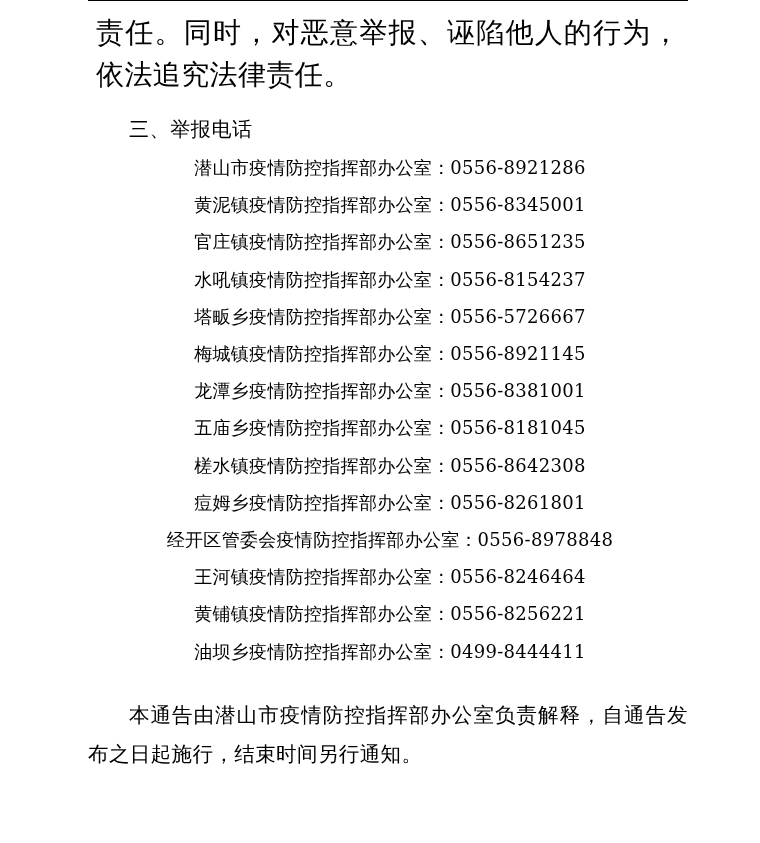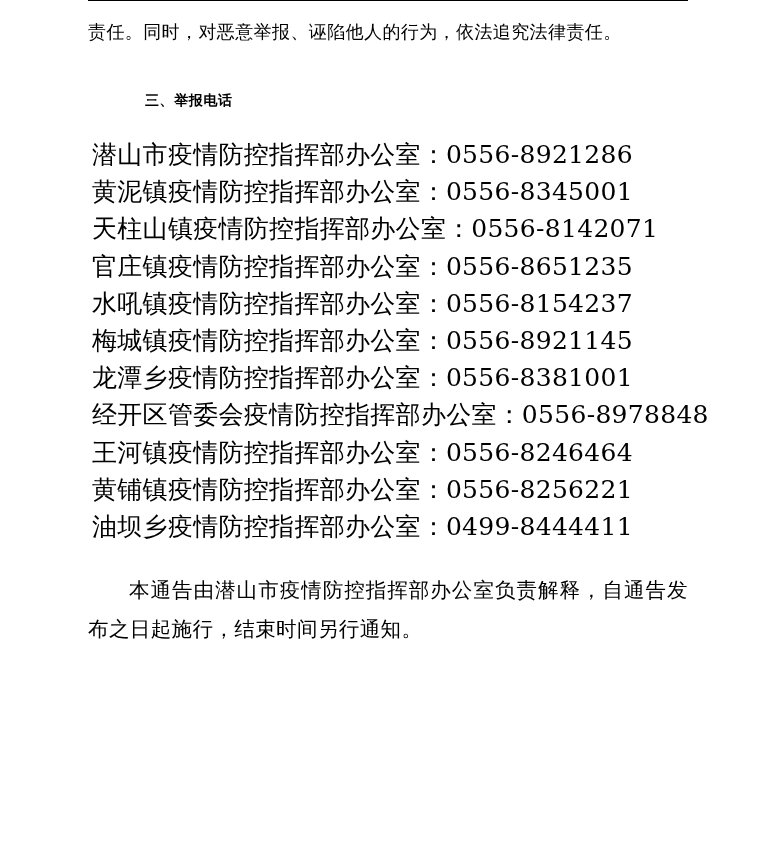--- a/index.html
+++ b/index.html
@@ -24,46 +24,47 @@
     height: 1px;
     background: #000000;
   }
   .content {
     position: absolute;
     left: 88px;
     top: 4px;
     width: 600px;
   }
   .para {
-    font-size: 18px;
-    line-height: 55px;
+    font-size: 28px;
+    line-height: 42px;
     letter-spacing: 0.4px;
     text-align: justify;
-    margin: 0;
+    margin: 8px;
   }
   .section-heading {
-    font-size: 14px;
+    font-size: 20px;
     line-height: 39px;
-    font-weight: bold;
+    font-weight: normal;
     text-indent: 41px;
-    margin: 16px;
+    margin: 0;
     padding-top: 6px;
     letter-spacing: 0.6px;
   }
   .contact-list {
     list-style: none;
     margin: 0;
     padding: 0;
   }
   .contact-item {
-    font-size: 25px;
+    font-size: 18px;
     line-height: 37.2px;
     letter-spacing: 0.3px;
     white-space: nowrap;
     padding-left: 4px;
+    text-align: center;
   }
   .contact-item .sep {
     letter-spacing: 0;
   }
   .spacer {
     height: 26px;
   }
   .closing {
     font-size: 20.5px;
     line-height: 39px;
@@ -82,25 +83,28 @@
 
   <div class="content">
 
     <p class="para">责任。同时，对恶意举报、诬陷他人的行为，依法追究法律责任。</p>
 
     <h2 class="section-heading">三、举报电话</h2>
 
     <ul class="contact-list">
       <li class="contact-item"><span>潜山市疫情防控指挥部办公室</span><span class="sep">：</span><span>0556-8921286</span></li>
       <li class="contact-item"><span>黄泥镇疫情防控指挥部办公室</span><span class="sep">：</span><span>0556-8345001</span></li>
-      <li class="contact-item"><span>天柱山镇疫情防控指挥部办公室</span><span class="sep">：</span><span>0556-8142071</span></li>
       <li class="contact-item"><span>官庄镇疫情防控指挥部办公室</span><span class="sep">：</span><span>0556-8651235</span></li>
       <li class="contact-item"><span>水吼镇疫情防控指挥部办公室</span><span class="sep">：</span><span>0556-8154237</span></li>
+      <li class="contact-item"><span>塔畈乡疫情防控指挥部办公室</span><span class="sep">：</span><span>0556-5726667</span></li>
       <li class="contact-item"><span>梅城镇疫情防控指挥部办公室</span><span class="sep">：</span><span>0556-8921145</span></li>
       <li class="contact-item"><span>龙潭乡疫情防控指挥部办公室</span><span class="sep">：</span><span>0556-8381001</span></li>
+      <li class="contact-item"><span>五庙乡疫情防控指挥部办公室</span><span class="sep">：</span><span>0556-8181045</span></li>
+      <li class="contact-item"><span>槎水镇疫情防控指挥部办公室</span><span class="sep">：</span><span>0556-8642308</span></li>
+      <li class="contact-item"><span>痘姆乡疫情防控指挥部办公室</span><span class="sep">：</span><span>0556-8261801</span></li>
       <li class="contact-item"><span>经开区管委会疫情防控指挥部办公室</span><span class="sep">：</span><span>0556-8978848</span></li>
       <li class="contact-item"><span>王河镇疫情防控指挥部办公室</span><span class="sep">：</span><span>0556-8246464</span></li>
       <li class="contact-item"><span>黄铺镇疫情防控指挥部办公室</span><span class="sep">：</span><span>0556-8256221</span></li>
       <li class="contact-item"><span>油坝乡疫情防控指挥部办公室</span><span class="sep">：</span><span>0499-8444411</span></li>
     </ul>
 
     <div class="spacer"></div>
 
     <p class="closing">本通告由潜山市疫情防控指挥部办公室负责解释，自通告发布之日起施行，结束时间另行通知。</p>
 

